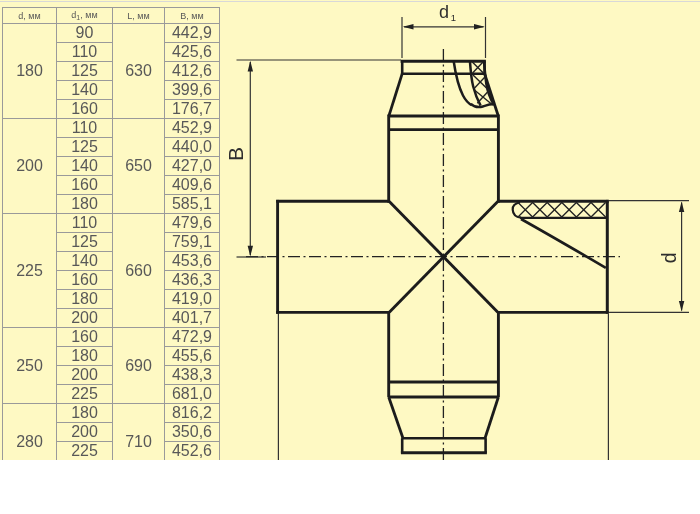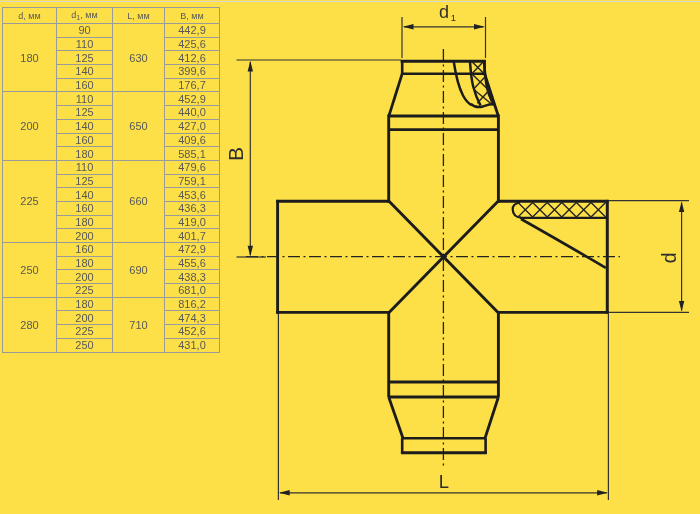--- a/index.html
+++ b/index.html
@@ -1,20 +1,20 @@
 <!DOCTYPE html>
 <html><head>
 <meta charset="utf-8">
 <style>
 html,body{margin:0;padding:0;background:#fff;}
-#stage{position:relative;width:700px;height:514px;overflow:hidden;background:#fde047;font-family:"Liberation Sans",sans-serif;}
+#stage{position:relative;width:700px;height:460px;overflow:hidden;background:#fef9c3;font-family:"Liberation Sans",sans-serif;}
 #dims table{border-collapse:collapse;table-layout:fixed;}
 #dims td,#dims th{border:1px solid #9a9a9a;text-align:center;vertical-align:middle;padding:0;color:#585858;font-weight:normal;}
 #dims th{font-size:9px;height:15px;}
-#dims td{font-size:11px;height:12.7px;}
+#dims td{font-size:16px;height:12.7px;}
 #dims sub{font-size:7px;vertical-align:-2px;}
 svg{position:absolute;left:0;top:0;}
 </style>
 </head>
 <body>
 <div id="stage">
 
 <div id="dims" style="position:absolute;left:2px;top:7px;">
 <table>
 <colgroup>
@@ -119,21 +119,21 @@
             <td>681,0</td>
           </tr>
 <tr>
             <td rowspan="4">280</td>
             <td>180</td>
             <td rowspan="4">710</td>
             <td>816,2</td>
           </tr>
 <tr>
             <td>200</td>
-            <td>474,3</td>
+            <td>350,6</td>
           </tr>
 <tr>
             <td>225</td>
             <td>452,6</td>
           </tr>
 <tr>
             <td>250</td>
             <td>431,0</td>
           </tr>
 </tbody>

